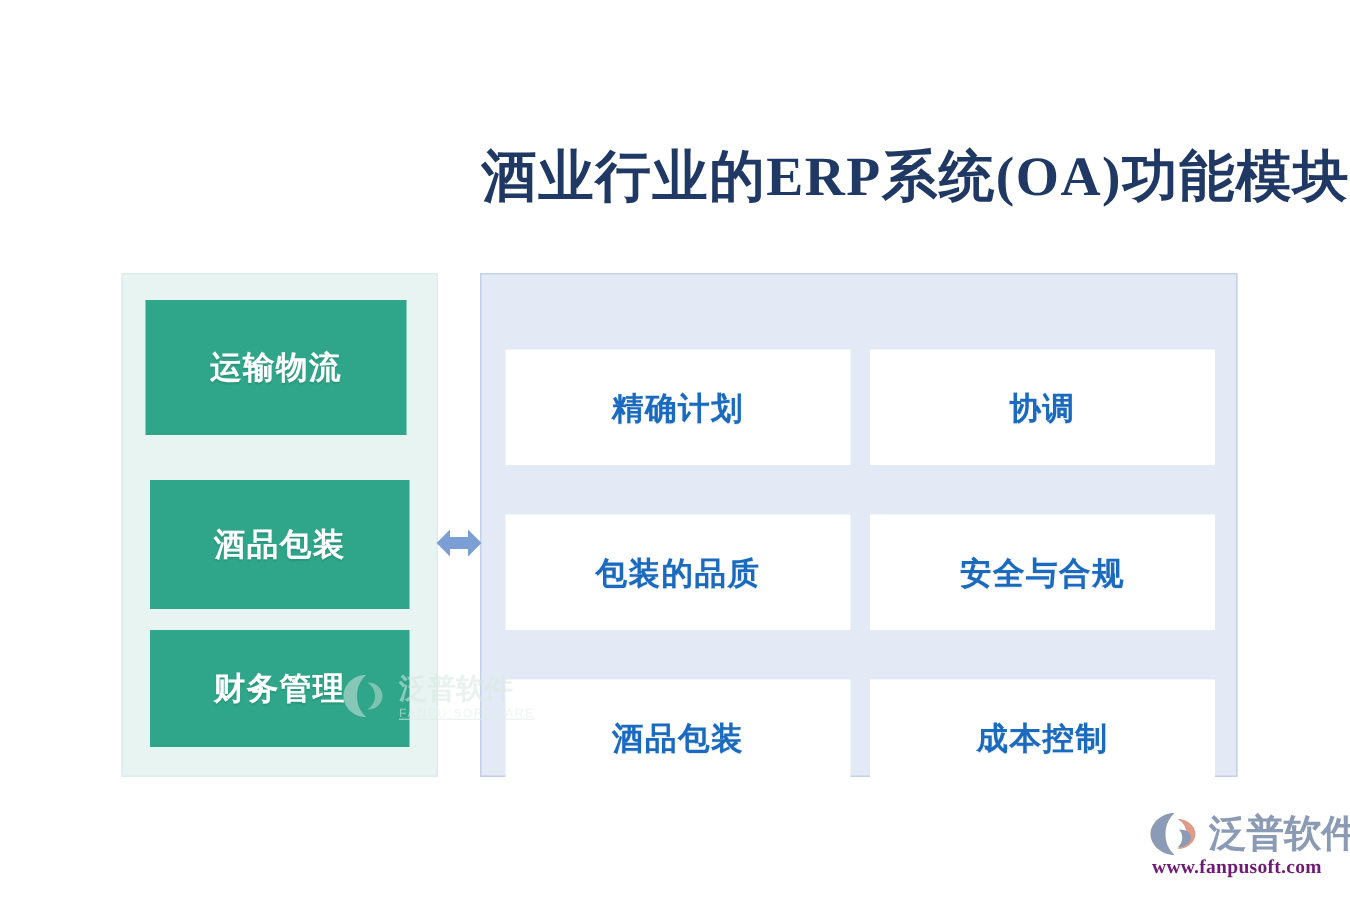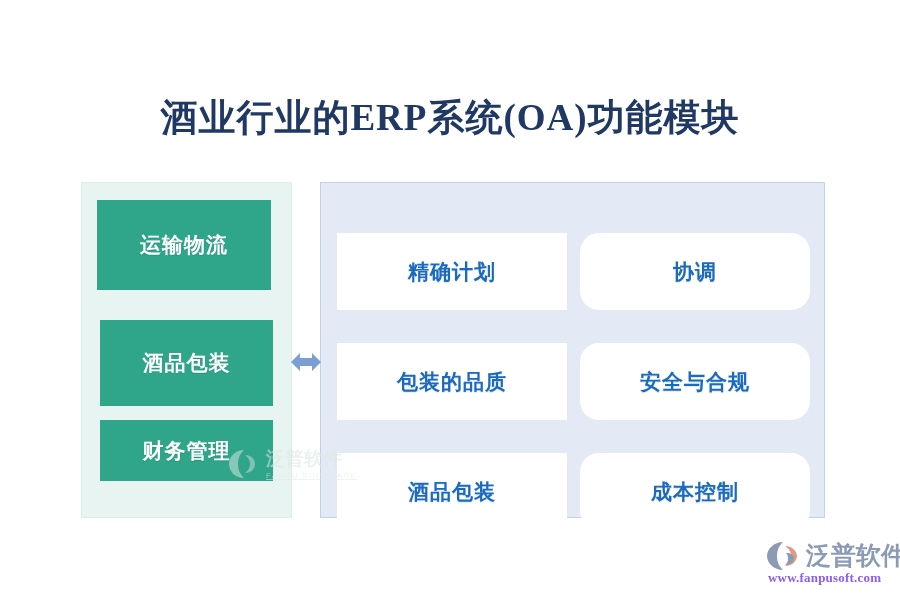--- a/index.html
+++ b/index.html
@@ -19,21 +19,21 @@
     height: 600px;
     background: #ffffff;
   }
 
   
   #page-title {
     position: absolute;
     left: 0;
     top: 93px;
     width: 900px;
-    text-align: center;
+    text-align: right;
     font-size: 37px;
     font-weight: bold;
     letter-spacing: 1px;
     color: #1f3864;
     font-family: "Liberation Serif", "DejaVu Serif", serif;
     white-space: nowrap;
   }
 
   
   #center-watermark {
@@ -96,21 +96,21 @@
     justify-content: center;
     font-size: 21px;
     font-weight: bold;
     letter-spacing: 1px;
     font-family: "Liberation Serif", "DejaVu Serif", serif;
     text-shadow: 0 1px 1px rgba(0,0,0,0.10);
     z-index: 3;
   }
   #left-box-0 { left: 97px;  top: 200px; width: 174px; height: 90px; }
   #left-box-1 { left: 100px; top: 320px; width: 173px; height: 86px; }
-  #left-box-2 { left: 100px; top: 420px; width: 173px; height: 61px; }
+  #left-box-2 { left: 100px; top: 420px; width: 173px; height: 78px; }
 
   
   #flow-arrow {
     position: absolute;
     left: 291px;
     top: 348px;
     width: 30px;
     height: 28px;
     z-index: 4;
   }
@@ -137,21 +137,21 @@
     font-weight: bold;
     letter-spacing: 1px;
     color: #1a6ac0;
     font-family: "Liberation Serif", "DejaVu Serif", serif;
     text-shadow: 0 1px 1px rgba(120,150,190,0.22);
     z-index: 3;
     margin-top: 28px;
   }
   
   .gc-c0 { left: 337px; width: 230px; }
-  .gc-c1 { left: 580px; width: 230px; border-radius: 19px; }
+  .gc-c1 { left: 580px; width: 230px; }
   
   .gc-r0 { top: 205px; height: 77px; }
   .gc-r1 { top: 315px; height: 77px; }
   .gc-r2 { top: 425px; height: 77px; }
 
   
   #brand-logo {
     position: absolute;
     left: 766px;
     top: 541px;
@@ -176,21 +176,21 @@
     font-family: "Liberation Serif", "DejaVu Serif", serif;
     white-space: nowrap;
     letter-spacing: 0px;
   }
   #brand-logo .bl-url {
     position: absolute;
     left: 2px;
     top: 29px;
     font-size: 13px;
     font-weight: bold;
-    color: #8b5cf6;
+    color: #701a75;
     font-family: "Liberation Serif", "DejaVu Serif", serif;
     white-space: nowrap;
     letter-spacing: 0.2px;
   }
 </style>
 </head>
 <body>
 
 <div id="stage">
 

